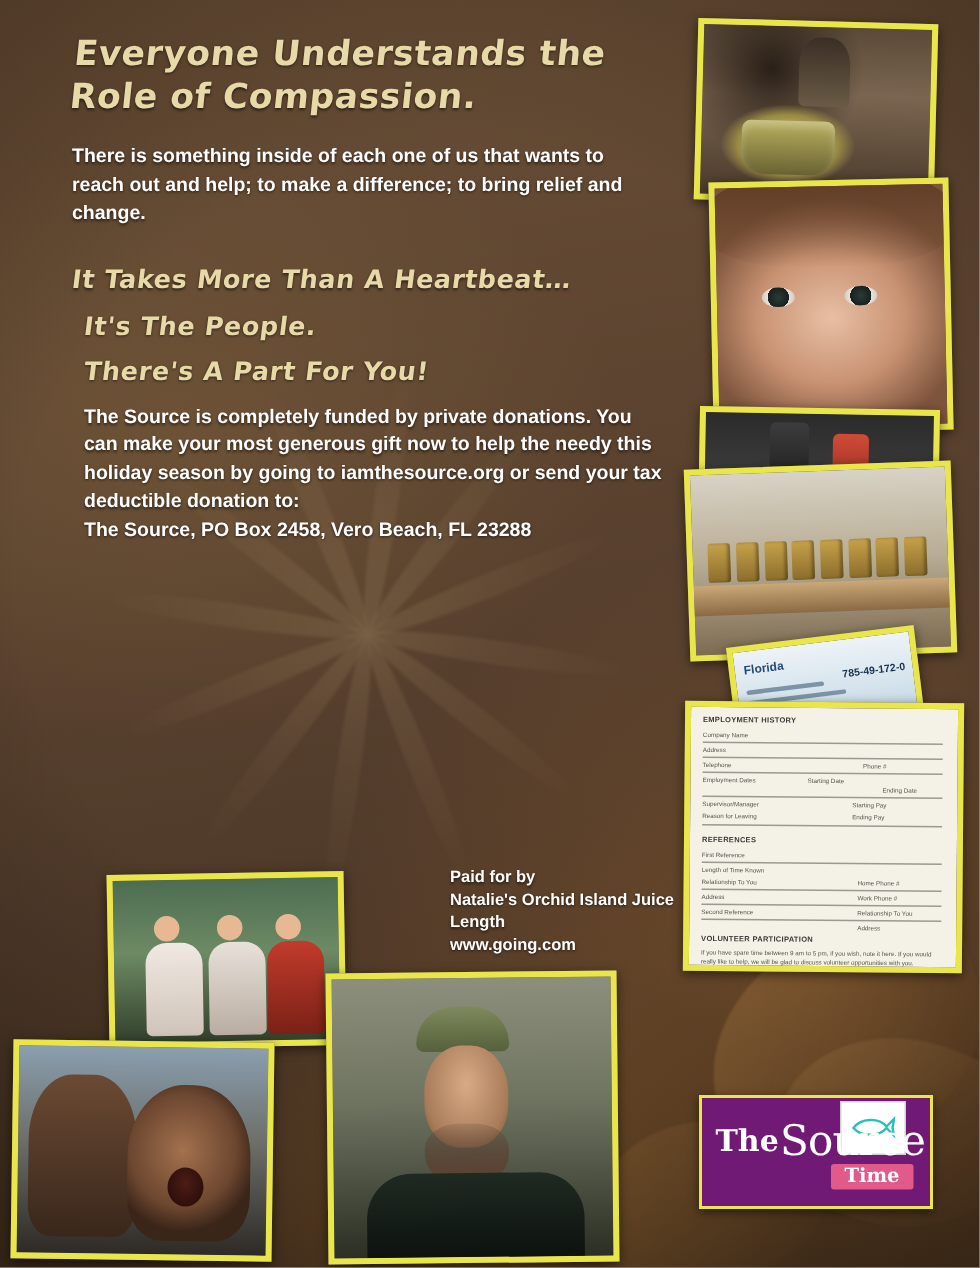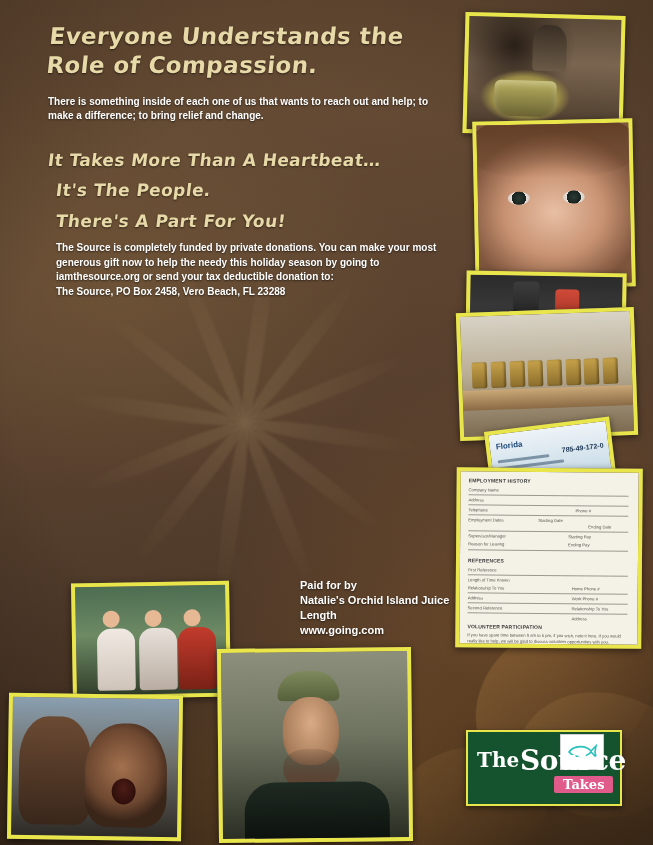--- a/index.html
+++ b/index.html
@@ -84,21 +84,21 @@
     margin: 0 0 14px 0;
   }
   .h-sub {
     font-size: 17px;
     line-height: 1.2;
     transform: skewX(-7deg);
     margin: 0 0 10px 0;
   }
   .body-text {
     color: #ffffff;
-    font-size: 10px;
+    font-size: 13px;
     line-height: 1.45;
     font-weight: bold;
     text-shadow: 0 1px 2px rgba(0,0,0,.6);
     margin: 0 0 26px 0;
     max-width: 390px;
   }
   .blk-2 { margin-left: 0px; }
   .blk-3 { margin-left: 8px; }
   .blk-4 { margin-left: 8px; }
 
@@ -273,32 +273,32 @@
     border-radius: 30px 30px 0 0;
   }
 
   
   #logo {
     position: absolute;
     left: 466px;
     top: 730px;
     width: 152px;
     height: 72px;
-    background: #14532d;
+    background: #701a75;
     border: 2px solid #e8e64a;
     box-shadow: 0 2px 6px rgba(0,0,0,.5);
   }
   .logo-the {
     position: absolute; left: 9px; top: 16px;
     color: #ffffff; font-size: 20px; font-weight: bold;
     font-family: "DejaVu Serif", serif;
   }
   .logo-source {
     position: absolute; left: 52px; top: 12px;
-    color: #ffffff; font-size: 28px; font-weight: bold;
+    color: #ffffff; font-size: 28px; font-weight: normal;
     font-family: "DejaVu Serif", serif;
     letter-spacing: -.5px;
   }
   .logo-badge {
     position: absolute; left: 92px; top: 2px;
     width: 42px; height: 34px;
     background: #ffffff;
     border: 1px solid #d0d0d0;
   }
   .logo-fish {
@@ -477,16 +477,16 @@
   </div>
 
   <div id="logo">
     <div class="logo-badge">
       <svg class="logo-fish" viewBox="0 0 30 15">
         <path d="M2 8 C7 1, 19 1, 24 7 L29 2 L28 8 L29 13 L24 8 C19 14, 7 14, 2 8 Z" fill="none" stroke="#27c0ba" stroke-width="1.6"></path>
       </svg>
     </div>
     <div class="logo-the">The</div>
     <div class="logo-source">Source</div>
-    <div class="logo-jesus">Takes</div>
+    <div class="logo-jesus">Time</div>
   </div>
 
 </div>
 
 </body></html>

